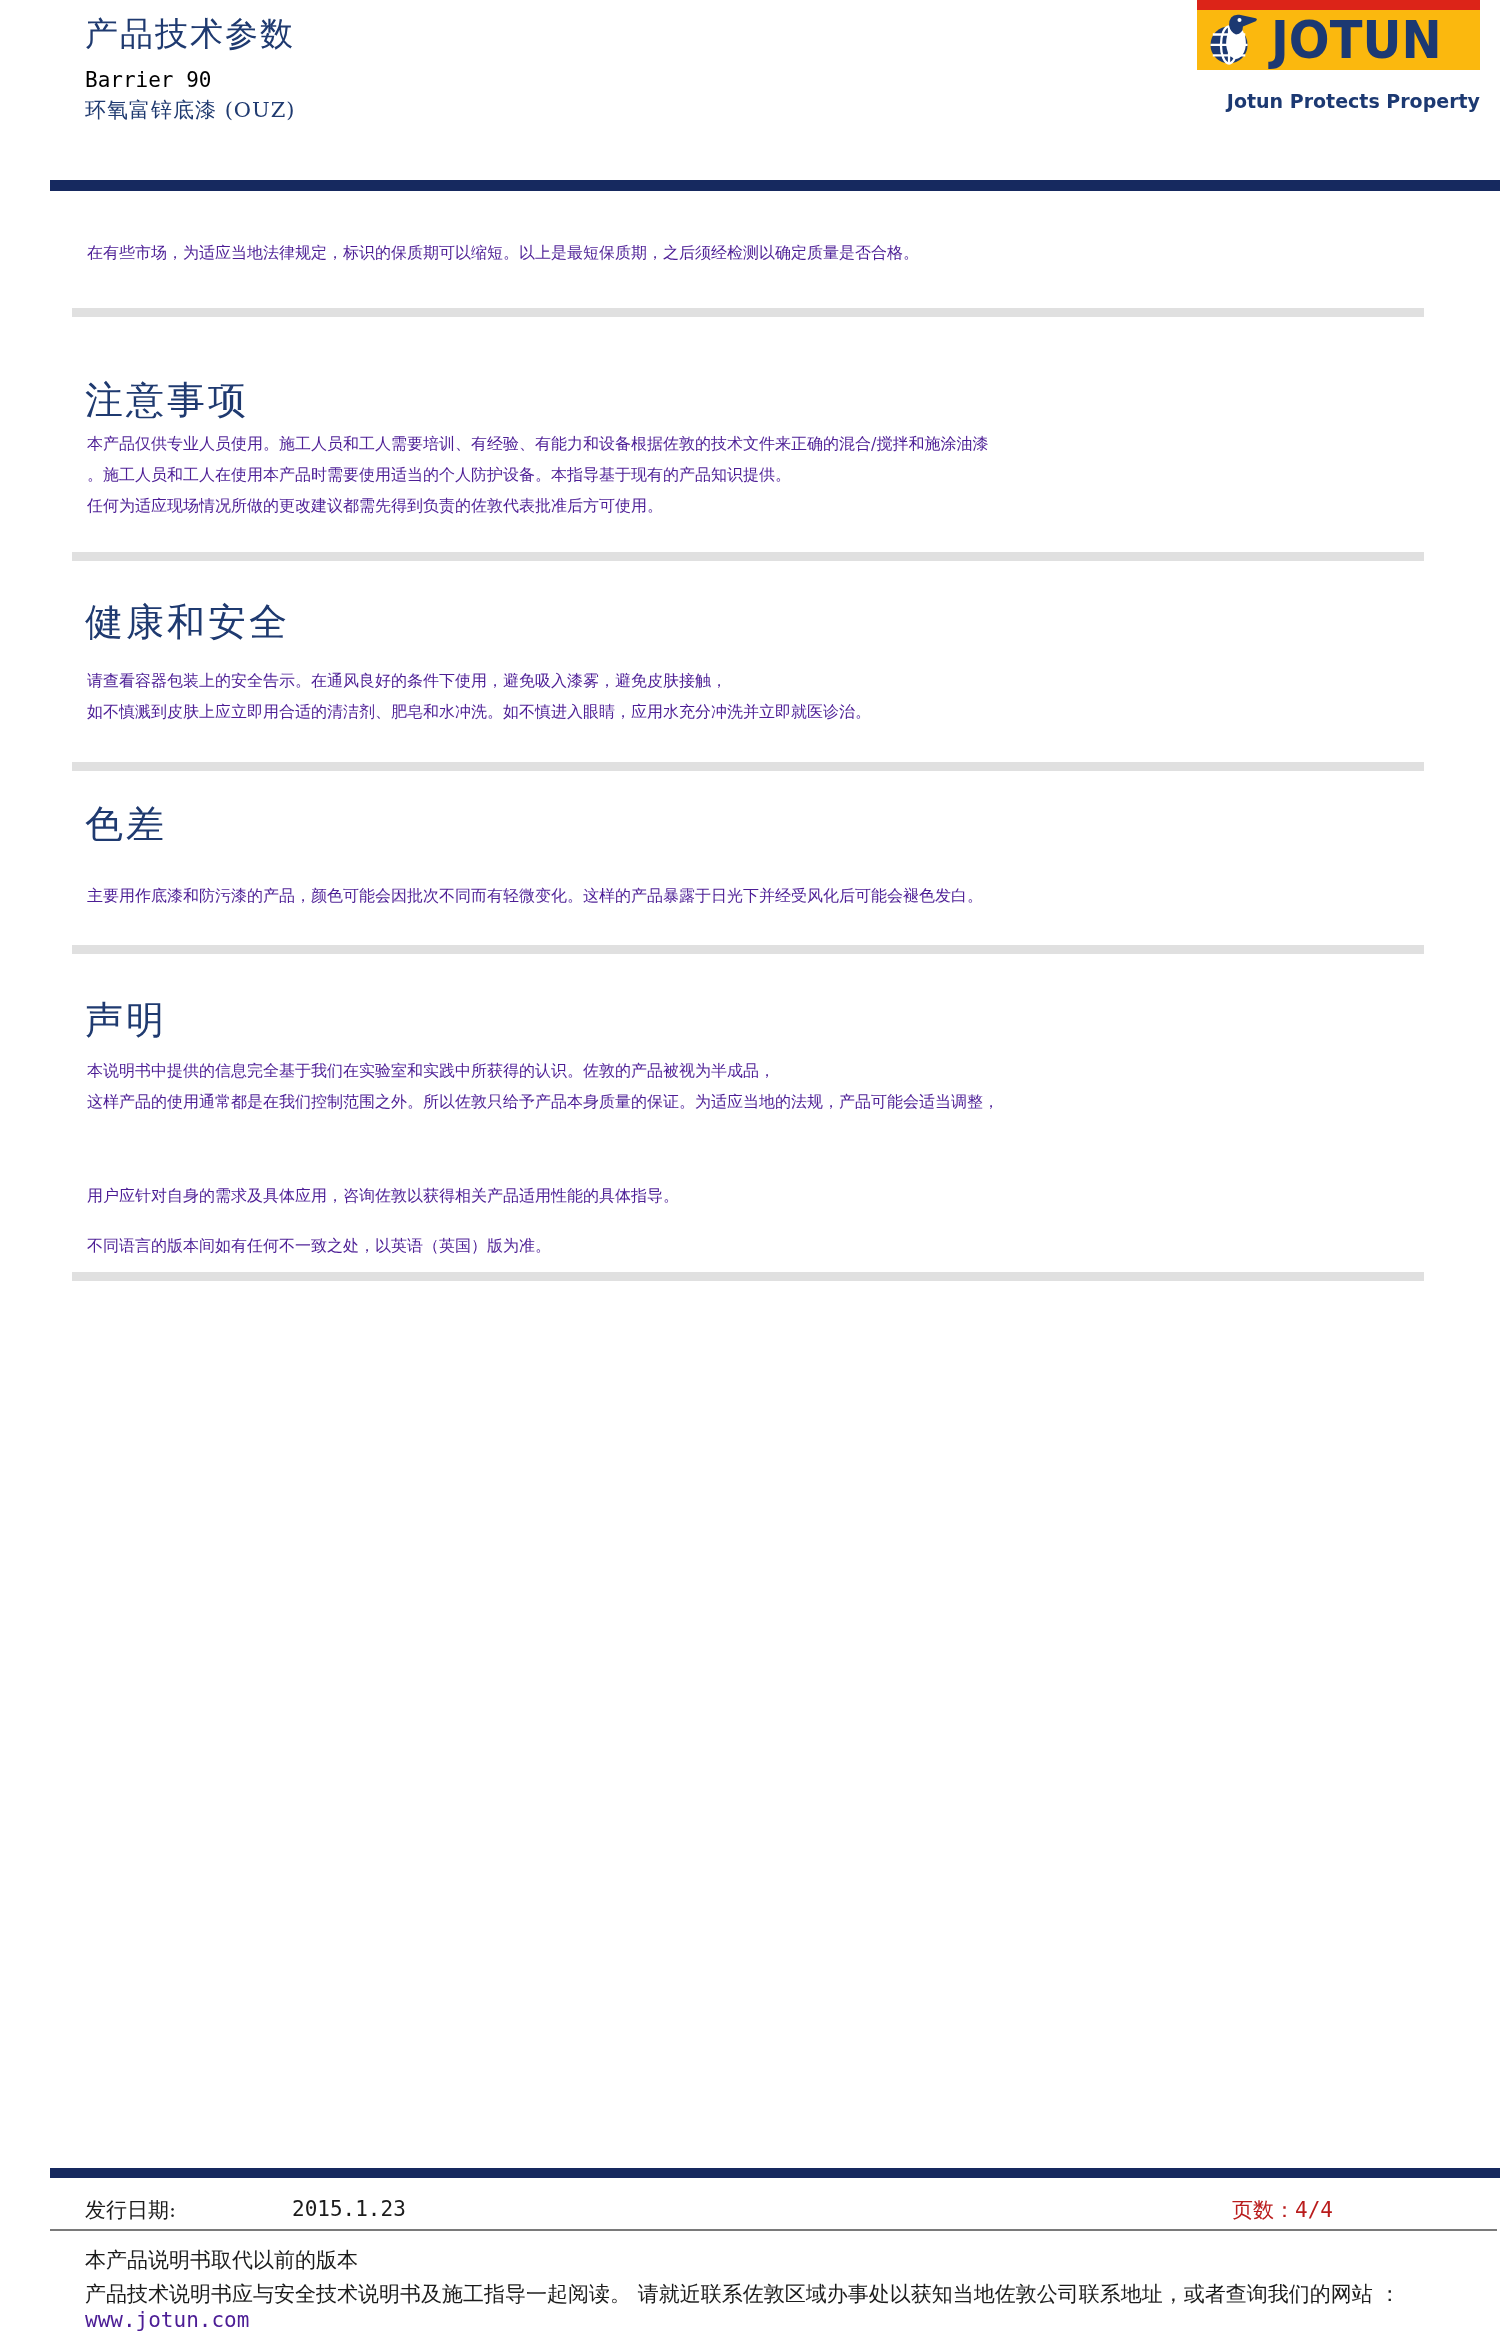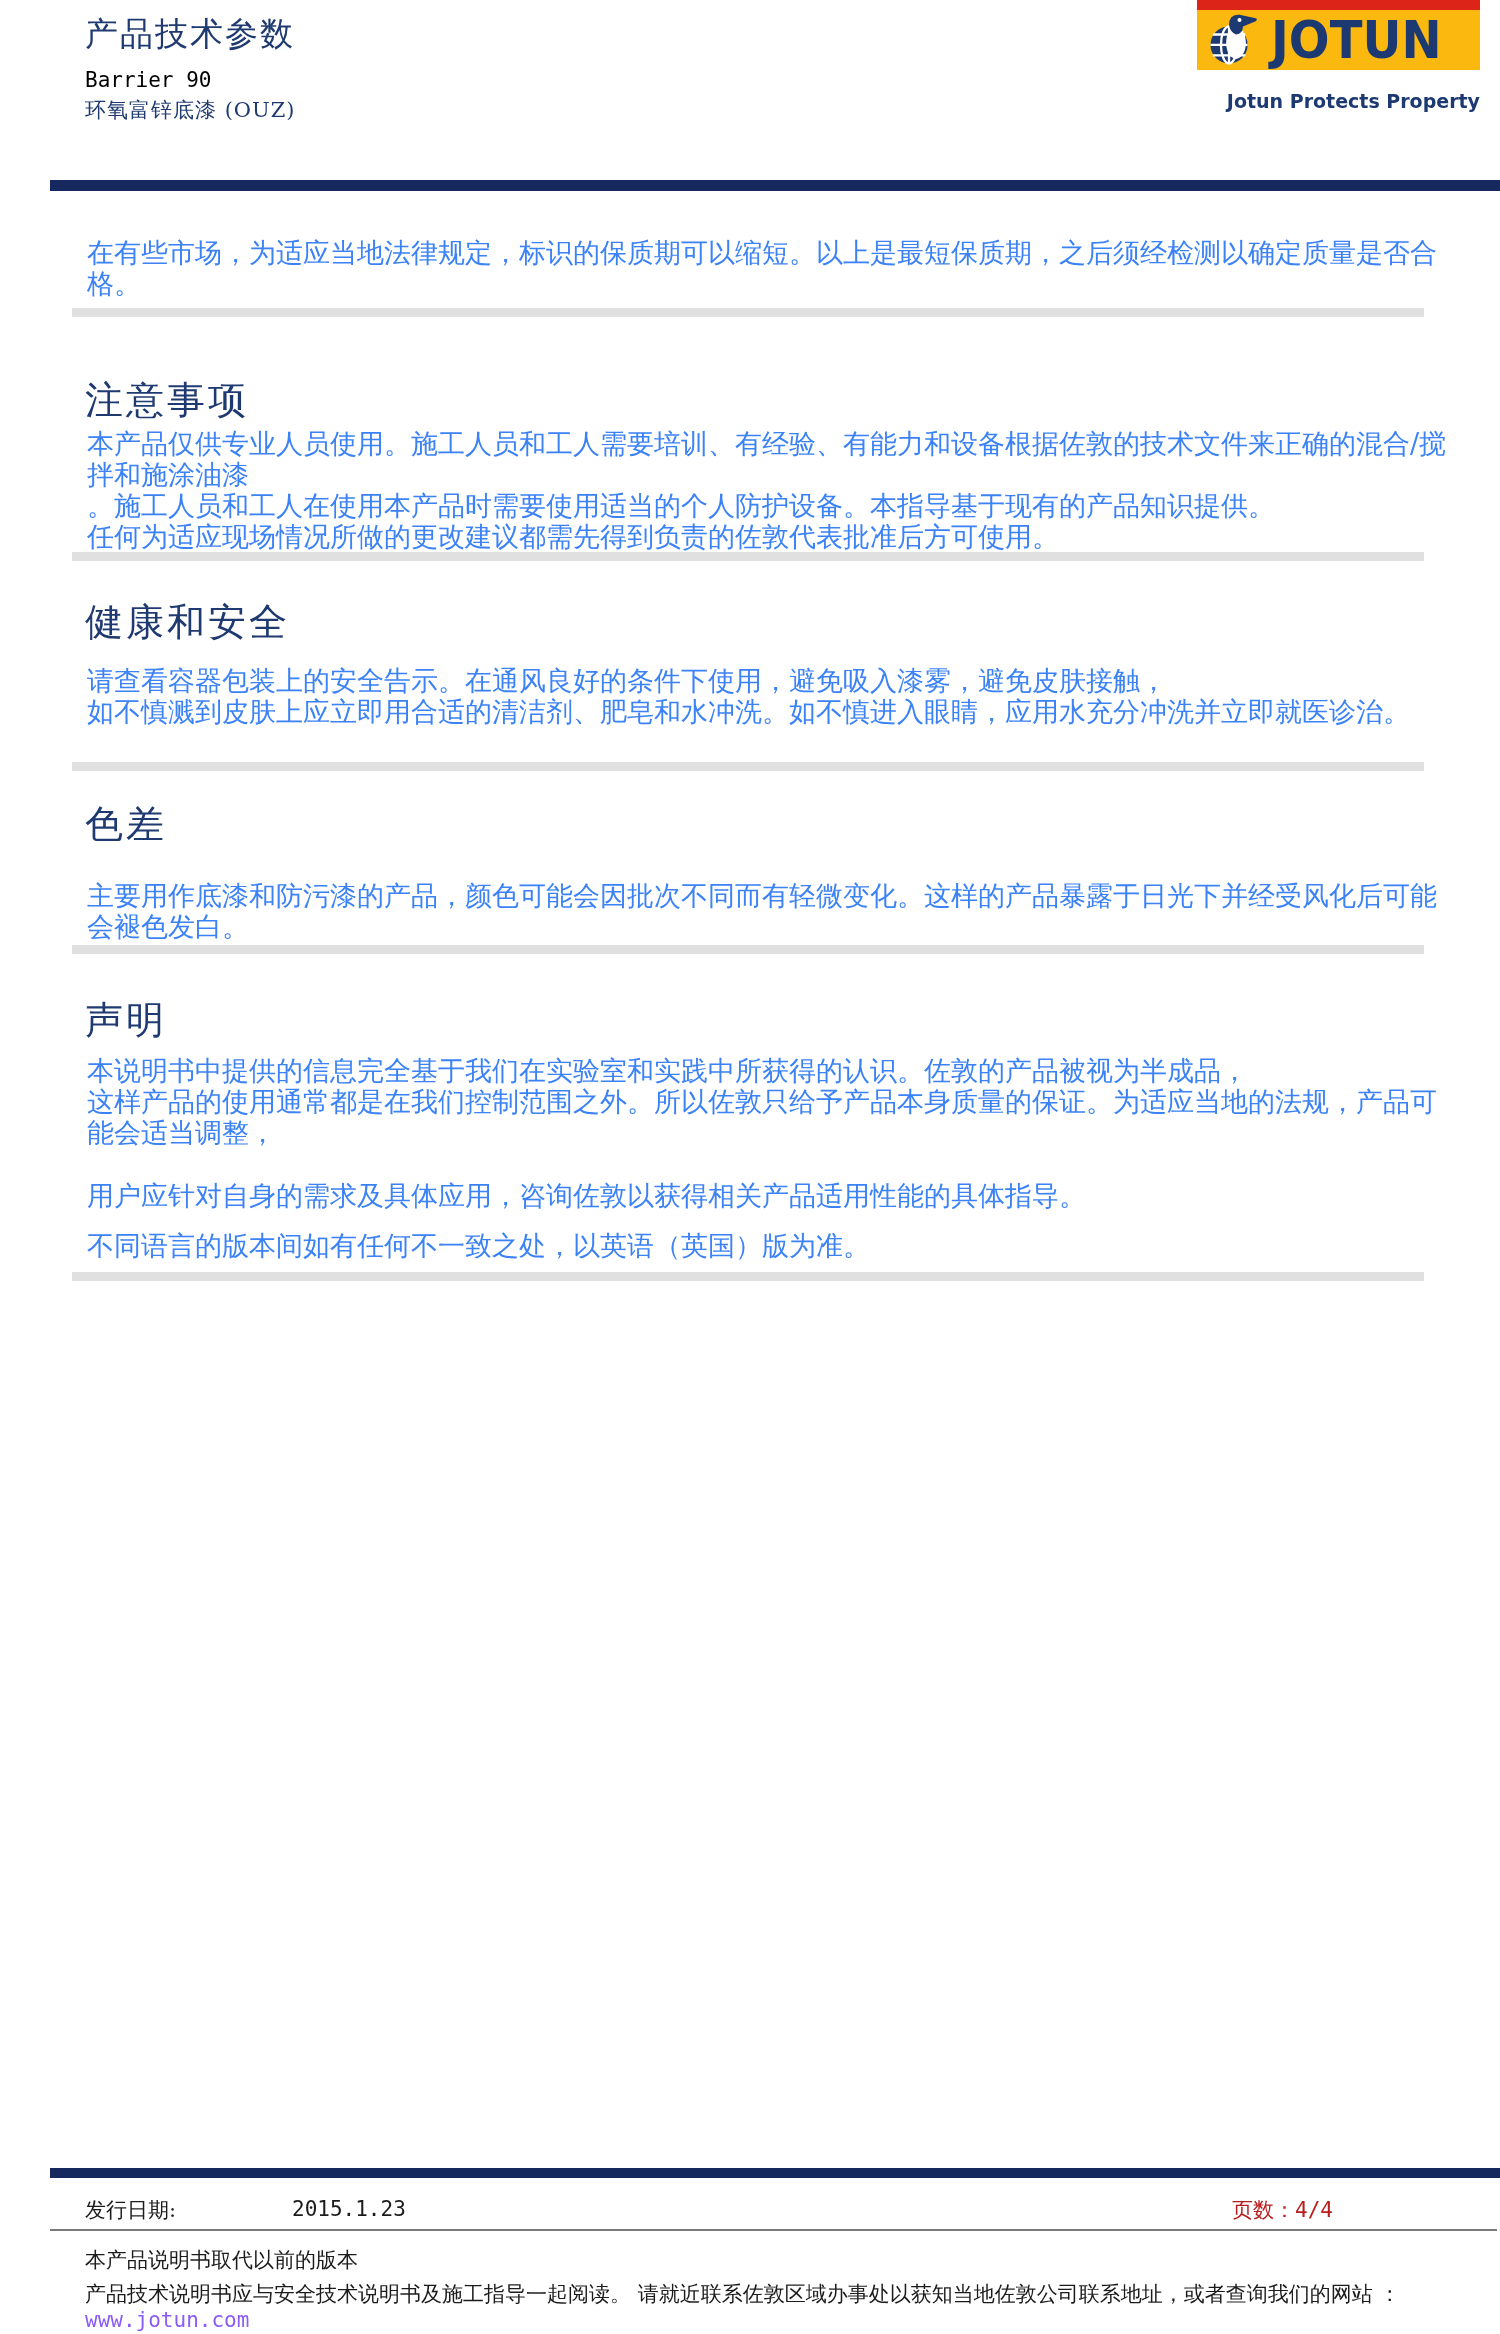--- a/index.html
+++ b/index.html
@@ -48,29 +48,29 @@
   .rule-blue.top{top:180px;}
   .rule-blue.bottom{top:2168px; height:10px;}
   
   .divider{position:absolute; left:72px; width:1352px; height:9px; background:#e0e0e0;}
   .sec-title{
     position:absolute; left:85px;
     font-size:38px; color:#1f3a70; letter-spacing:3px; line-height:1.1;
   }
   .para{
     position:absolute; left:87px; width:1370px;
-    font-size:27px; line-height:31px; color:#3b82f6;
+    font-size:16px; line-height:31px; color:#4c1d95;
   }
   .para .line{white-space:pre-wrap;}
   
   .foot-label{position:absolute; font-size:21px; color:#1b1b1b;}
   .mono{font-family:"DejaVu Sans Mono","Liberation Mono",monospace;}
   .foot-line{position:absolute; left:50px; width:1447px; height:2px; background:#7a7a7a; top:2229px;}
   .pages-wrap{position:absolute; left:1232px; top:2196px; font-size:21px; color:#b91c1c;}
-  a.site{color:#8b5cf6; text-decoration:none;}
+  a.site{color:#4c1d95; text-decoration:none;}
 </style>
 </head>
 <body>
 
 <div class="page">
 
   <div class="doc-title">产品技术参数</div>
   <div class="product-name">Barrier 90</div>
   <div class="product-subtitle">环氧富锌底漆 (OUZ)</div>
 

